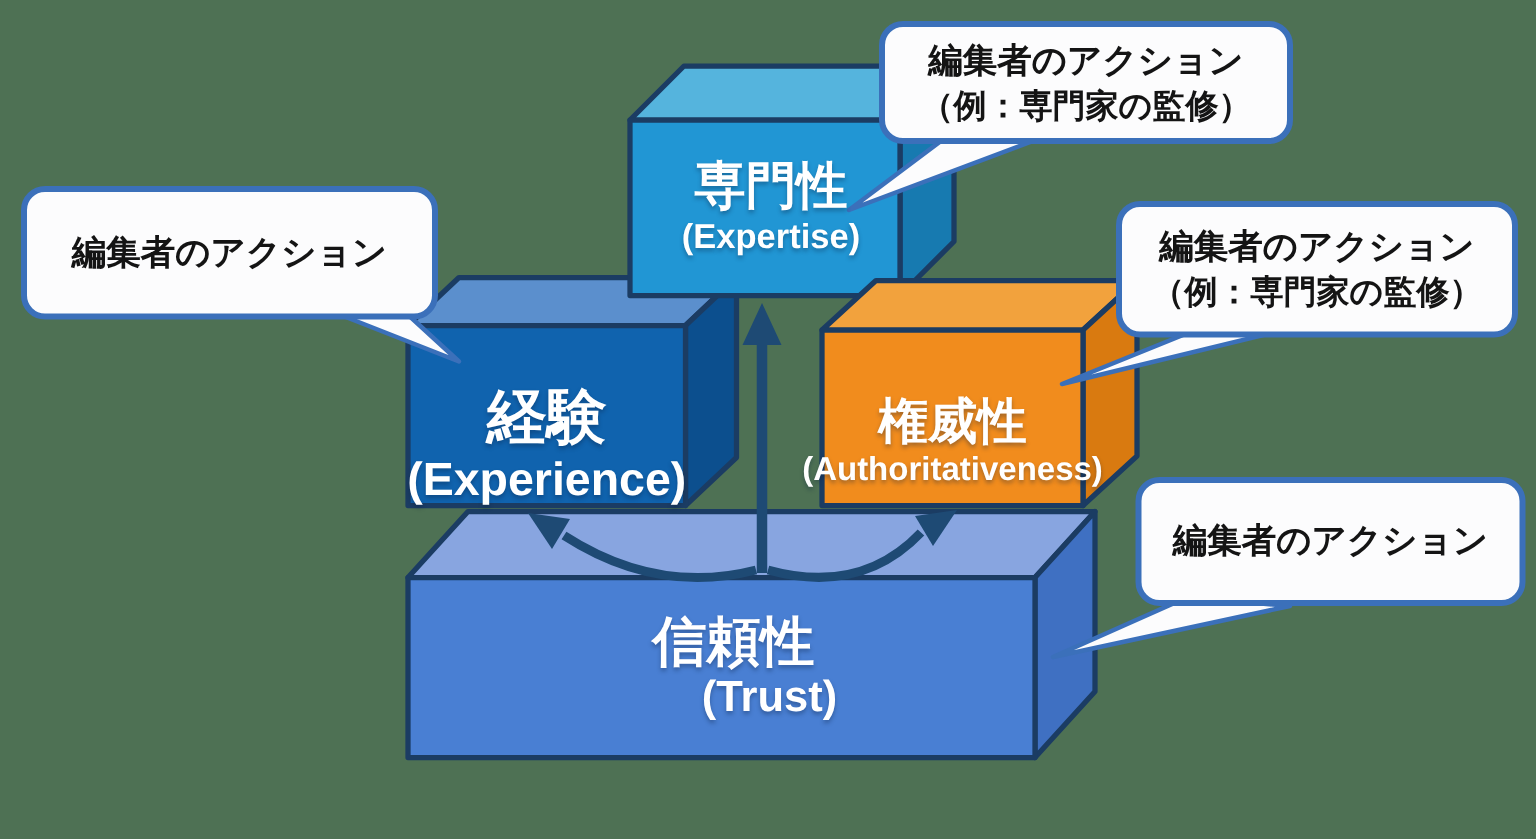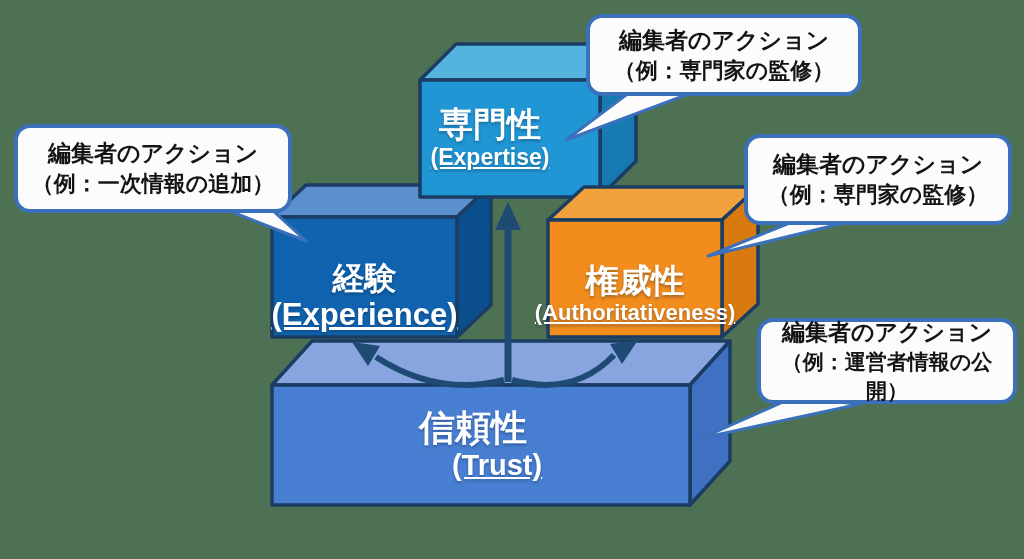--- a/index.html
+++ b/index.html
@@ -14,21 +14,21 @@
   .arrow-line{stroke:#1e4a74;fill:none;}
   .tail{stroke:#3b70ba;stroke-width:3;stroke-linejoin:round;}
   .box-label{
     position:absolute;
     display:flex;flex-direction:column;align-items:center;justify-content:center;
     color:#ffffff;font-weight:bold;text-align:center;
     text-shadow:0 2px 3px rgba(10,30,60,.35);
     pointer-events:none;
   }
   .box-label .ja{line-height:1.15;}
-  .box-label .en{line-height:1.2;text-decoration:underline;}
+  .box-label .en{line-height:1.2;}
   .bubble{
     position:absolute;
     background:#fcfcfd;
     border:4px solid #3b70ba;
     border-radius:16px;
     display:flex;flex-direction:column;align-items:center;justify-content:center;
     color:#141414;font-weight:bold;text-align:center;
     box-sizing:border-box;
     line-height:1.35;
   }
@@ -80,53 +80,51 @@
       <polygon class="face" points="722,220 758,187 758,304 722,337" fill="#d97a10"></polygon>
       <rect class="face" x="548" y="220" width="174" height="117" fill="#f18c1d"></rect>
     </g>
 
     <polygon class="tail" points="630,92 694,92 566,140" fill="#fcfcfd"></polygon>
     <polygon class="tail" points="222,208 270,208 306,241" fill="#fcfcfd"></polygon>
     <polygon class="tail" points="792,222 848,222 708,256" fill="#fcfcfd"></polygon>
     <polygon class="tail" points="792,398 860,404 702,438" fill="#fcfcfd"></polygon>
   </svg>
 
-  <div class="box-label" style="left:400px;top:80px;width:180px;height:117px;">
+  <div class="box-label" style="left:424px;top:80px;width:180px;height:117px;">
     <div class="ja" style="font-size:34px;">専門性</div>
     <div class="en" style="font-size:23px;">(Expertise)</div>
   </div>
 
   <div class="box-label" style="left:272px;top:217px;width:185px;height:120px;">
-    <div class="ja" style="font-size:32px;margin-top:39px;">経験</div>
+    <div class="ja" style="font-size:40px;margin-top:39px;">経験</div>
     <div class="en" style="font-size:31px;">(Experience)</div>
   </div>
 
   <div class="box-label" style="left:548px;top:236px;width:174px;height:117px;">
     <div class="ja" style="font-size:33px;">権威性</div>
     <div class="en" style="font-size:22px;">(Authoritativeness)</div>
   </div>
 
-  <div class="box-label" style="left:264px;top:385px;width:418px;height:120px;">
+  <div class="box-label" style="left:280px;top:385px;width:418px;height:120px;">
     <div class="ja" style="font-size:36px;">信頼性</div>
     <div class="en" style="font-size:29px;margin-left:48px;">(Trust)</div>
   </div>
 
   <div class="bubble" style="left:586px;top:14px;width:276px;height:82px;">
     <div class="l1">編集者のアクション</div>
     <div class="l2">（例：専門家の監修）</div>
   </div>
 
   <div class="bubble" style="left:14px;top:124px;width:278px;height:89px;">
     <div class="l1">編集者のアクション</div>
-    <div class="l2">（例：一次情報の追加）</div>
   </div>
 
   <div class="bubble" style="left:744px;top:134px;width:268px;height:91px;">
     <div class="l1">編集者のアクション</div>
     <div class="l2">（例：専門家の監修）</div>
   </div>
 
   <div class="bubble" style="left:757px;top:318px;width:260px;height:86px;">
     <div class="l1">編集者のアクション</div>
-    <div class="l2" style="font-size:21px;">（例：運営者情報の公開）</div>
   </div>
 
 </div>
 
 </body></html>

